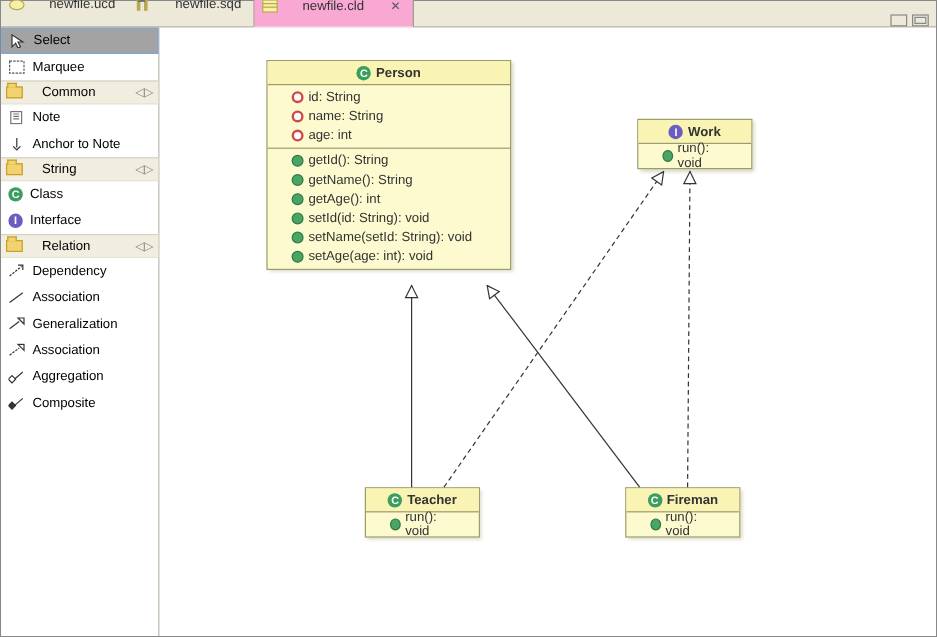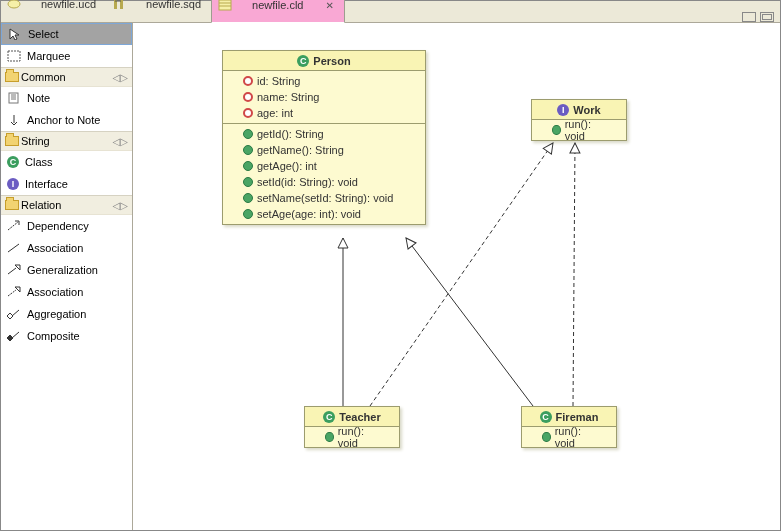--- a/index.html
+++ b/index.html
@@ -20,21 +20,21 @@
   svg.icon { width: 14px; height: 12px; }
 
   
   .body { flex: 1; display: flex; }
   .palette { width: 132px; background: #fff; border-right: 1px solid #aca899; }
   .canvas { flex: 1; position: relative; background: #fff; }
 
   
   .pal-item { display: flex; align-items: center; gap: 6px; height: 22px; padding: 0 6px; cursor: pointer; }
   .pal-item.sel { background: #a3a3a3; border: 1px solid #7da7d8; }
-  .pal-group-head { display: flex; align-items: center; gap: 2px; height: 20px; padding: 0 4px; background: #f1eee0; border-top: 1px solid #d6d2c2; border-bottom: 1px solid #e7e3d3; font-weight: normal; color: #000; cursor: pointer; }
+  .pal-group-head { display: flex; align-items: center; gap: 16px; height: 20px; padding: 0 4px; background: #f1eee0; border-top: 1px solid #d6d2c2; border-bottom: 1px solid #e7e3d3; font-weight: normal; color: #000; cursor: pointer; }
   .pal-group-head .chev { margin-left: auto; font-size: 10px; color: #888; }
 
   
   .node { position: absolute; background: #fdfad0; border: 1px solid #9c9c6e; box-shadow: 2px 2px 3px #d9d9c8; }
   .node .title { display: flex; align-items: center; justify-content: center; gap: 4px; height: 20px; border-bottom: 1px solid #9c9c6e; background: #f9f4b4; font-weight: bold; }
   .node .compart { border-bottom: 1px solid #9c9c6e; padding: 2px 20px; }
   .node .compart:last-child { border-bottom: none; }
   .row { display: flex; align-items: center; gap: 4px; height: 16px; }
   .row .vis { width: 10px; height: 10px; border-radius: 50%; display: inline-block; }
   .vis.priv { background: #fff; border: 2px solid #d04848; } 

